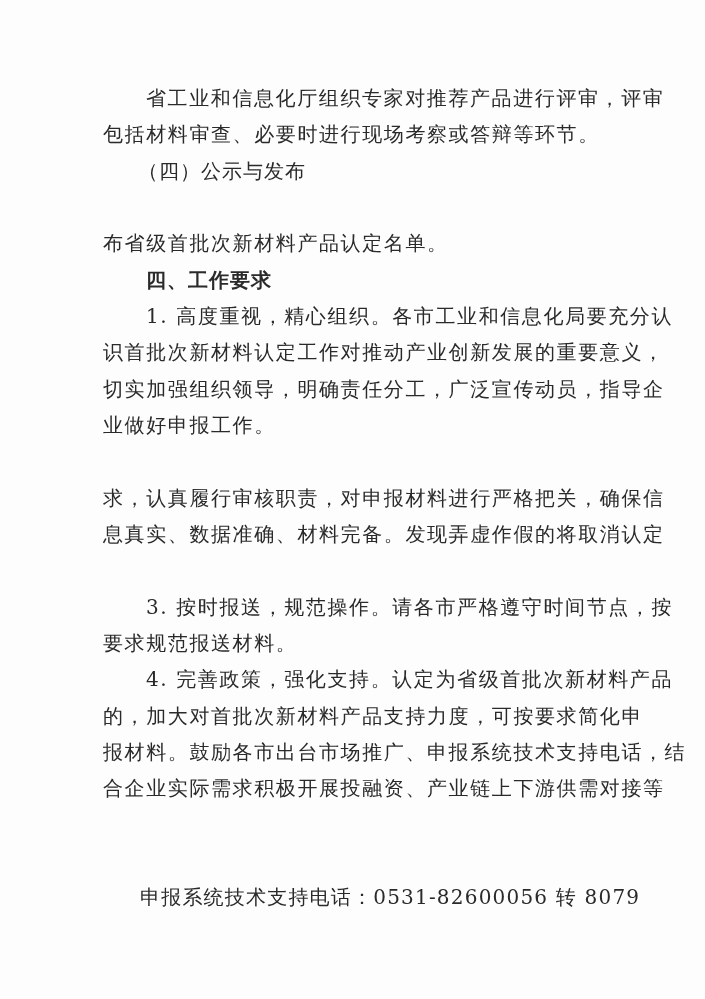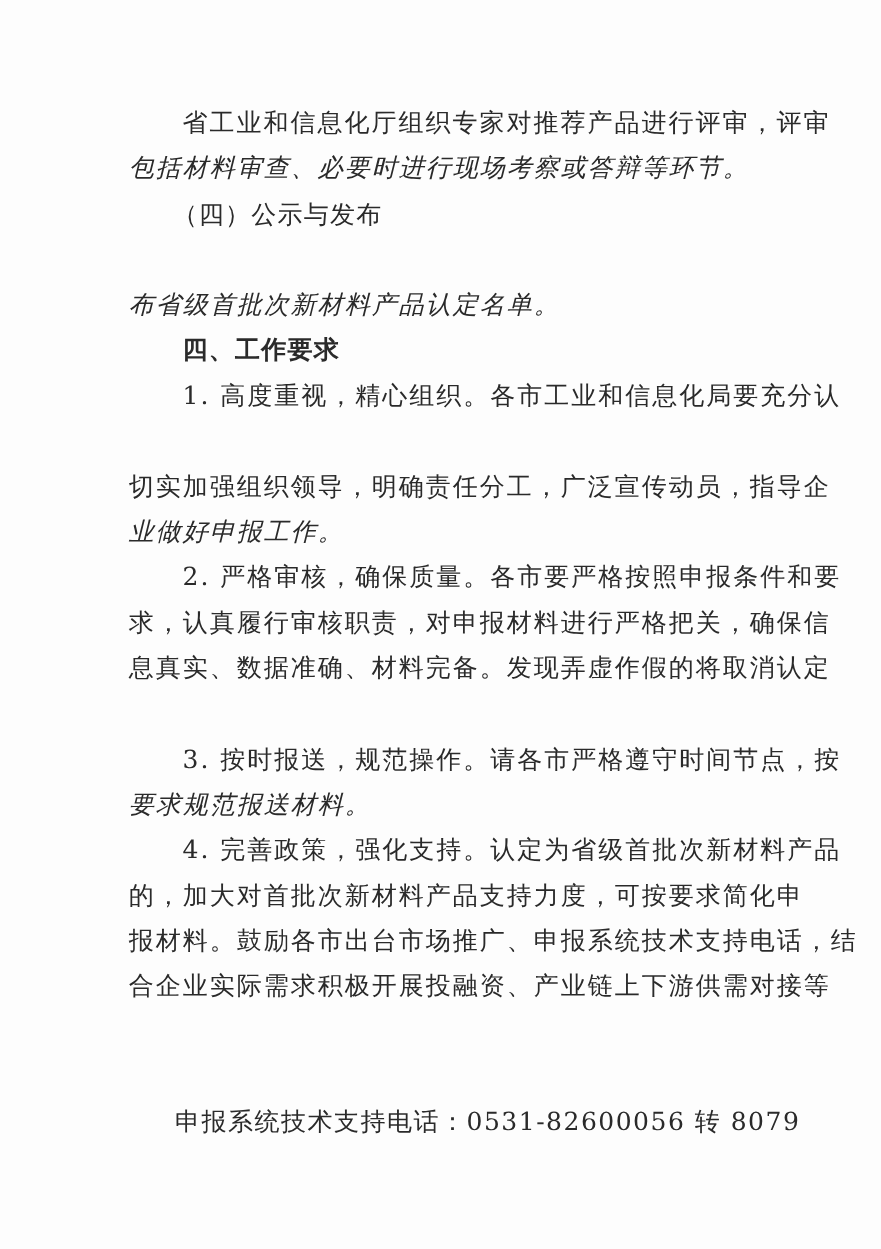--- a/index.html
+++ b/index.html
@@ -8,45 +8,45 @@
     font-family: "DejaVu Serif", "Liberation Serif", serif;
     color: #2a2a2a;
   }
   .page { position: absolute; left: 0; top: 0; width: 705px; height: 999px; background: #fdfdfd; }
   .line {
     position: absolute; left: 103px; width: 510px; height: 30px;
     font-size: 20px; line-height: 30px; white-space: nowrap;
     letter-spacing: 1.6px;
     text-align: justify; text-align-last: justify;
   }
-  .line.last { text-align-last: left; font-style: italic; }
+  .line.last { text-align-last: left; }
   .indent { left: 146px; width: 467px; }
   .contact { left: 140px; width: 470px; text-align-last: left; letter-spacing: 1.2px; }
   .heading-bold { font-family: Liberation Sans, sans-serif; font-weight: bold; text-align-last: left; letter-spacing: 1px; }
   .sub-heading { left: 138px; text-align-last: left; letter-spacing: 1px; }
 </style>
 </head>
 <body>
 
 <div class="page">
 
   <div class="line indent" style="top:83px">省工业和信息化厅组织专家对推荐产品进行评审，评审</div>
   <div class="line last" style="top:119px">包括材料审查、必要时进行现场考察或答辩等环节。</div>
 
   <div class="line sub-heading" style="top:156px">（四）公示与发布</div>
 
   <div class="line last" style="top:228px">布省级首批次新材料产品认定名单。</div>
 
   <div class="line indent heading-bold" style="top:265px">四、工作要求</div>
 
   <div class="line indent" style="top:301px">1. 高度重视，精心组织。各市工业和信息化局要充分认</div>
+  <div class="line" style="top:337px">识首批次新材料认定工作对推动产业创新发展的重要意义，</div>
   <div class="line" style="top:374px">切实加强组织领导，明确责任分工，广泛宣传动员，指导企</div>
   <div class="line last" style="top:410px">业做好申报工作。</div>
 
-  <div class="line indent" style="top:446px">2. 严格审核，确保质量。各市要严格按照申报条件和要</div>
   <div class="line" style="top:483px">求，认真履行审核职责，对申报材料进行严格把关，确保信</div>
   <div class="line" style="top:519px">息真实、数据准确、材料完备。发现弄虚作假的将取消认定</div>
 
   <div class="line indent" style="top:592px">3. 按时报送，规范操作。请各市严格遵守时间节点，按</div>
   <div class="line last" style="top:628px">要求规范报送材料。</div>
 
   <div class="line indent" style="top:664px">4. 完善政策，强化支持。认定为省级首批次新材料产品</div>
   <div class="line" style="top:701px">的，加大对首批次新材料产品支持力度，可按要求简化申</div>
   <div class="line" style="top:737px">报材料。鼓励各市出台市场推广、申报系统技术支持电话，结</div>
   <div class="line" style="top:773px">合企业实际需求积极开展投融资、产业链上下游供需对接等</div>

